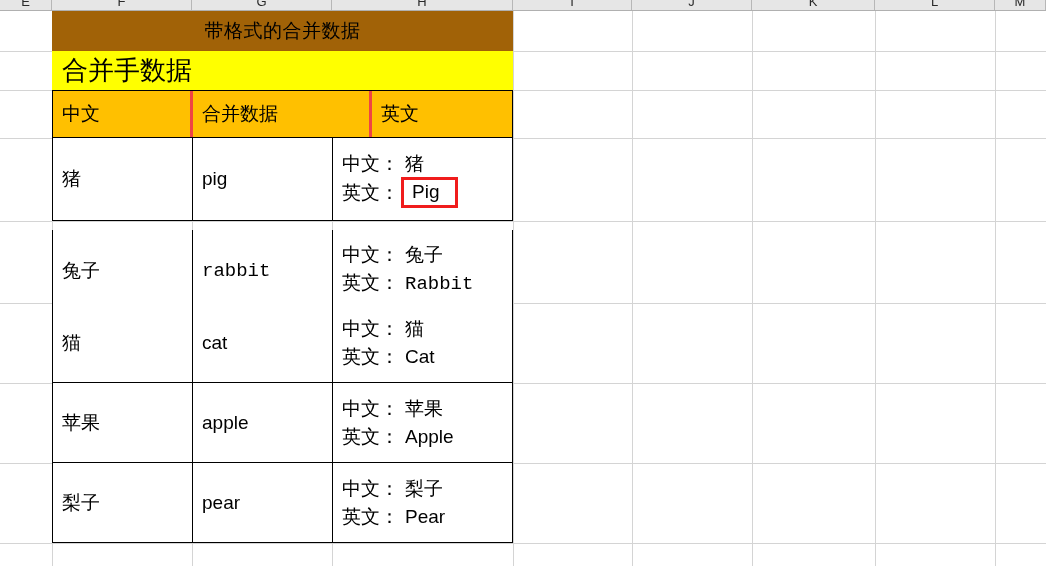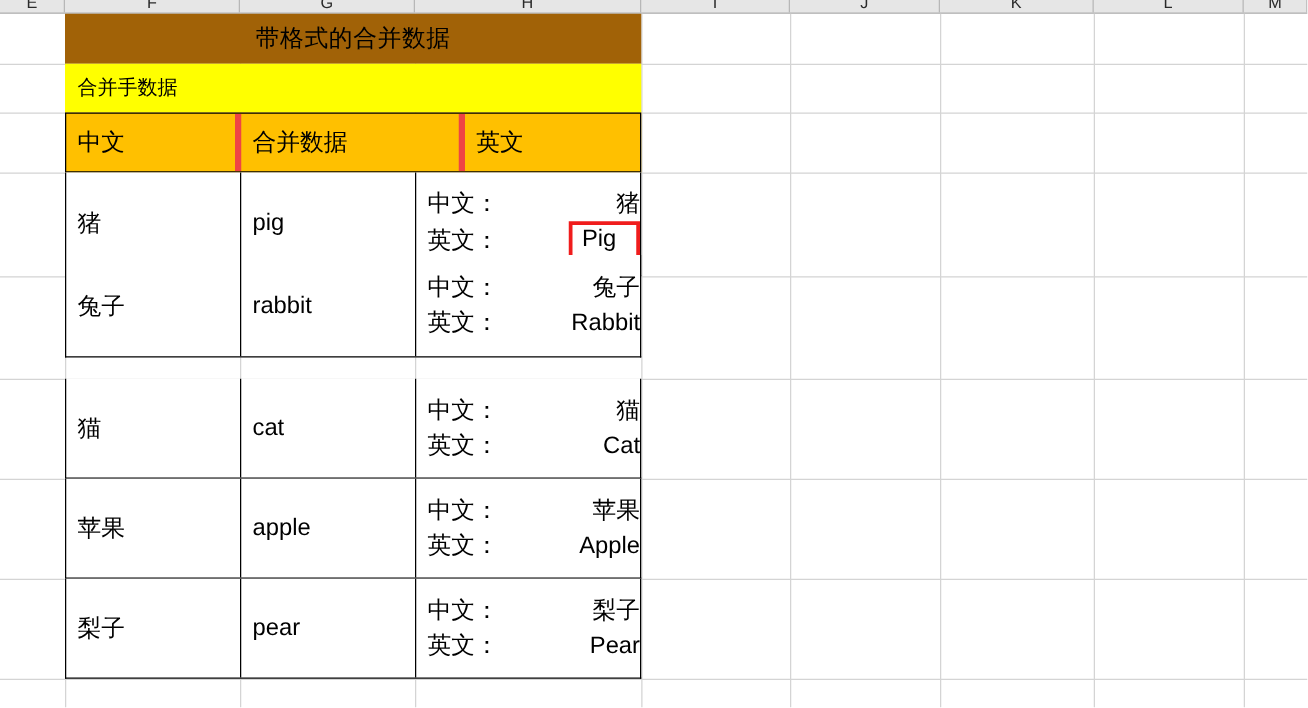--- a/index.html
+++ b/index.html
@@ -84,39 +84,39 @@
     letter-spacing: 0.5px;
   }
 
   .band-sub {
     background: #ffff00;
     display: flex;
     align-items: center;
     padding-left: 10px;
   }
   .band-sub .txt {
-    font-size: 16px;
+    font-size: 26px;
     color: #000000;
   }
 
   .band-head {
     background: #ffc000;
     border-top: 1px solid #000;
     border-bottom: 1px solid #000;
     border-left: 1px solid #000;
     border-right: 1px solid #000;
     display: flex;
   }
   .band-head .hcell {
     display: flex;
     align-items: center;
     padding-left: 9px;
     font-size: 19px;
     color: #000000;
-    border-right: 5px solid #ef4444;
+    border-right: 3px solid #ef4444;
     height: 100%;
   }
   .band-head .hcell:last-child { border-right: none; }
 
   .datarow {
     position: absolute;
     left: 0;
     width: 461px;
     border-left: 1px solid #000;
     border-right: 1px solid #000;
@@ -135,21 +135,20 @@
     color: #000000;
     overflow: hidden;
   }
   .datarow .dcell:last-child { border-right: none; }
 
   .merged-line {
     display: flex;
     align-items: center;
     white-space: nowrap;
     line-height: 1.45;
-    justify-content: space-between;
   }
   .merged-label { font-size: 19px; color: #000; }
   .merged-value {
     font-size: 19px;
     color: #000;
     margin-left: 6px;
   }
 
   
   .hl-box {
@@ -229,21 +228,21 @@
           <span class="merged-label">中文：</span>
           <span class="merged-value">猪</span>
         </div>
         <div class="merged-line">
           <span class="merged-label">英文：</span>
           <span class="merged-value hl-box">Pig</span>
         </div>
       </div>
     </div>
 
-    <div class="datarow" style="top:193px;height:82px;">
+    <div class="datarow" style="top:219px;height:82px;font-family:Liberation Mono, monospace;">
       <div class="dcell" style="width:140px;">
         <span>兔子</span>
       </div>
       <div class="dcell" style="width:140px;">
         <span>rabbit</span>
       </div>
       <div class="dcell" style="width:179px;">
         <div class="merged-line">
           <span class="merged-label">中文：</span>
           <span class="merged-value">兔子</span>

